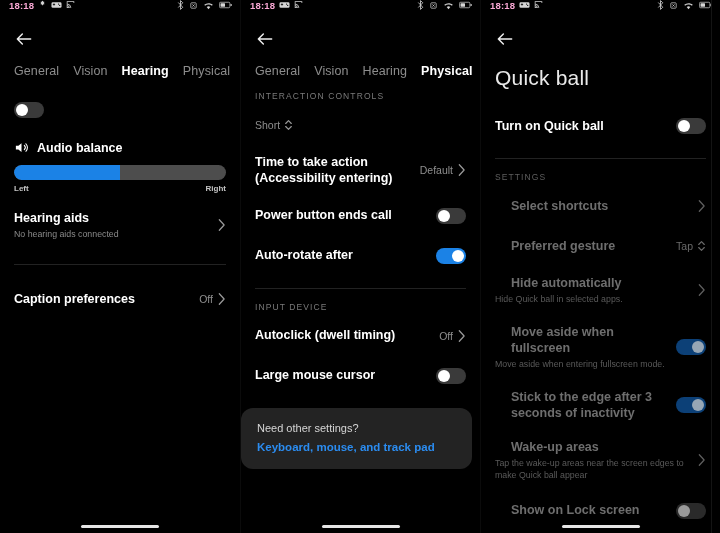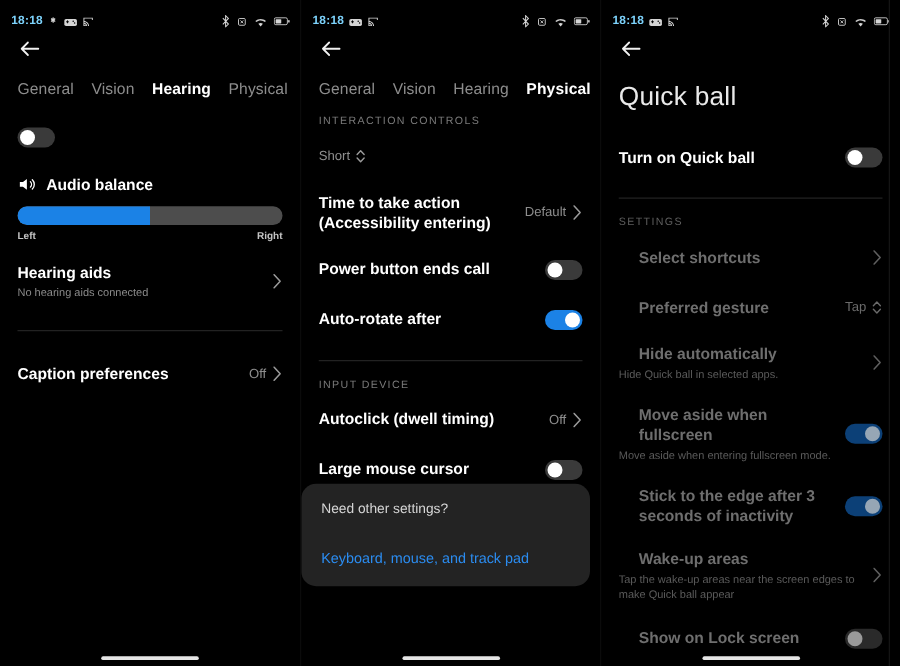--- a/index.html
+++ b/index.html
@@ -14,23 +14,23 @@
     position: relative;
     width: 240px; height: 533px;
     background: #000;
     overflow: hidden;
   }
   .panel.sep { border-left: 1px solid #0b0b0b; }
 
   
   .statusbar {
     height: 22px;
-    display: flex; align-items: flex-end;
+    display: flex; align-items: flex-start;
     padding: 0 8px 0 9px;
-    color: #7dd3fc;
+    color: #f9a8d4;
   }
   .sb-time { font-size: 9.5px; font-weight: 700; letter-spacing: .2px; }
   .sb-left-icons { display: flex; align-items: center; gap: 4px; margin-left: 4px; }
   .sb-right-icons { margin-left: auto; display: flex; align-items: center; gap: 5px; }
   .sb-ic { display: block; opacity: .92; }
 
   
   .navbar { height: 34px; display: flex; align-items: center; padding-left: 14px; }
   .back-arrow { width: 20px; height: 20px; display: block; cursor: pointer; }
 
@@ -127,21 +127,21 @@
     padding: 10px 0 16px 0; letter-spacing: .2px;
   }
 
   
   .card {
     position: absolute; left: 0; right: 8px; bottom: 64px;
     background: #232323; border-radius: 12px;
     padding: 14px 16px 16px 16px;
   }
   .card-q { font-size: 11px; color: #d6d6d6; }
-  .card-link { font-size: 11.5px; color: #2b8cf0; font-weight: 400; margin-top: 28px; }
+  .card-link { font-size: 11.5px; color: #2b8cf0; font-weight: 700; margin-top: 7px; }
 
   
   .home-ind {
     position: absolute; bottom: 5px; left: 50%;
     transform: translateX(-50%);
     width: 78px; height: 3px; border-radius: 2px;
     background: #e6e6e6;
   }
   .scroll-edge {
     position: absolute; top: 0; bottom: 0; right: 8px; width: 1px;

